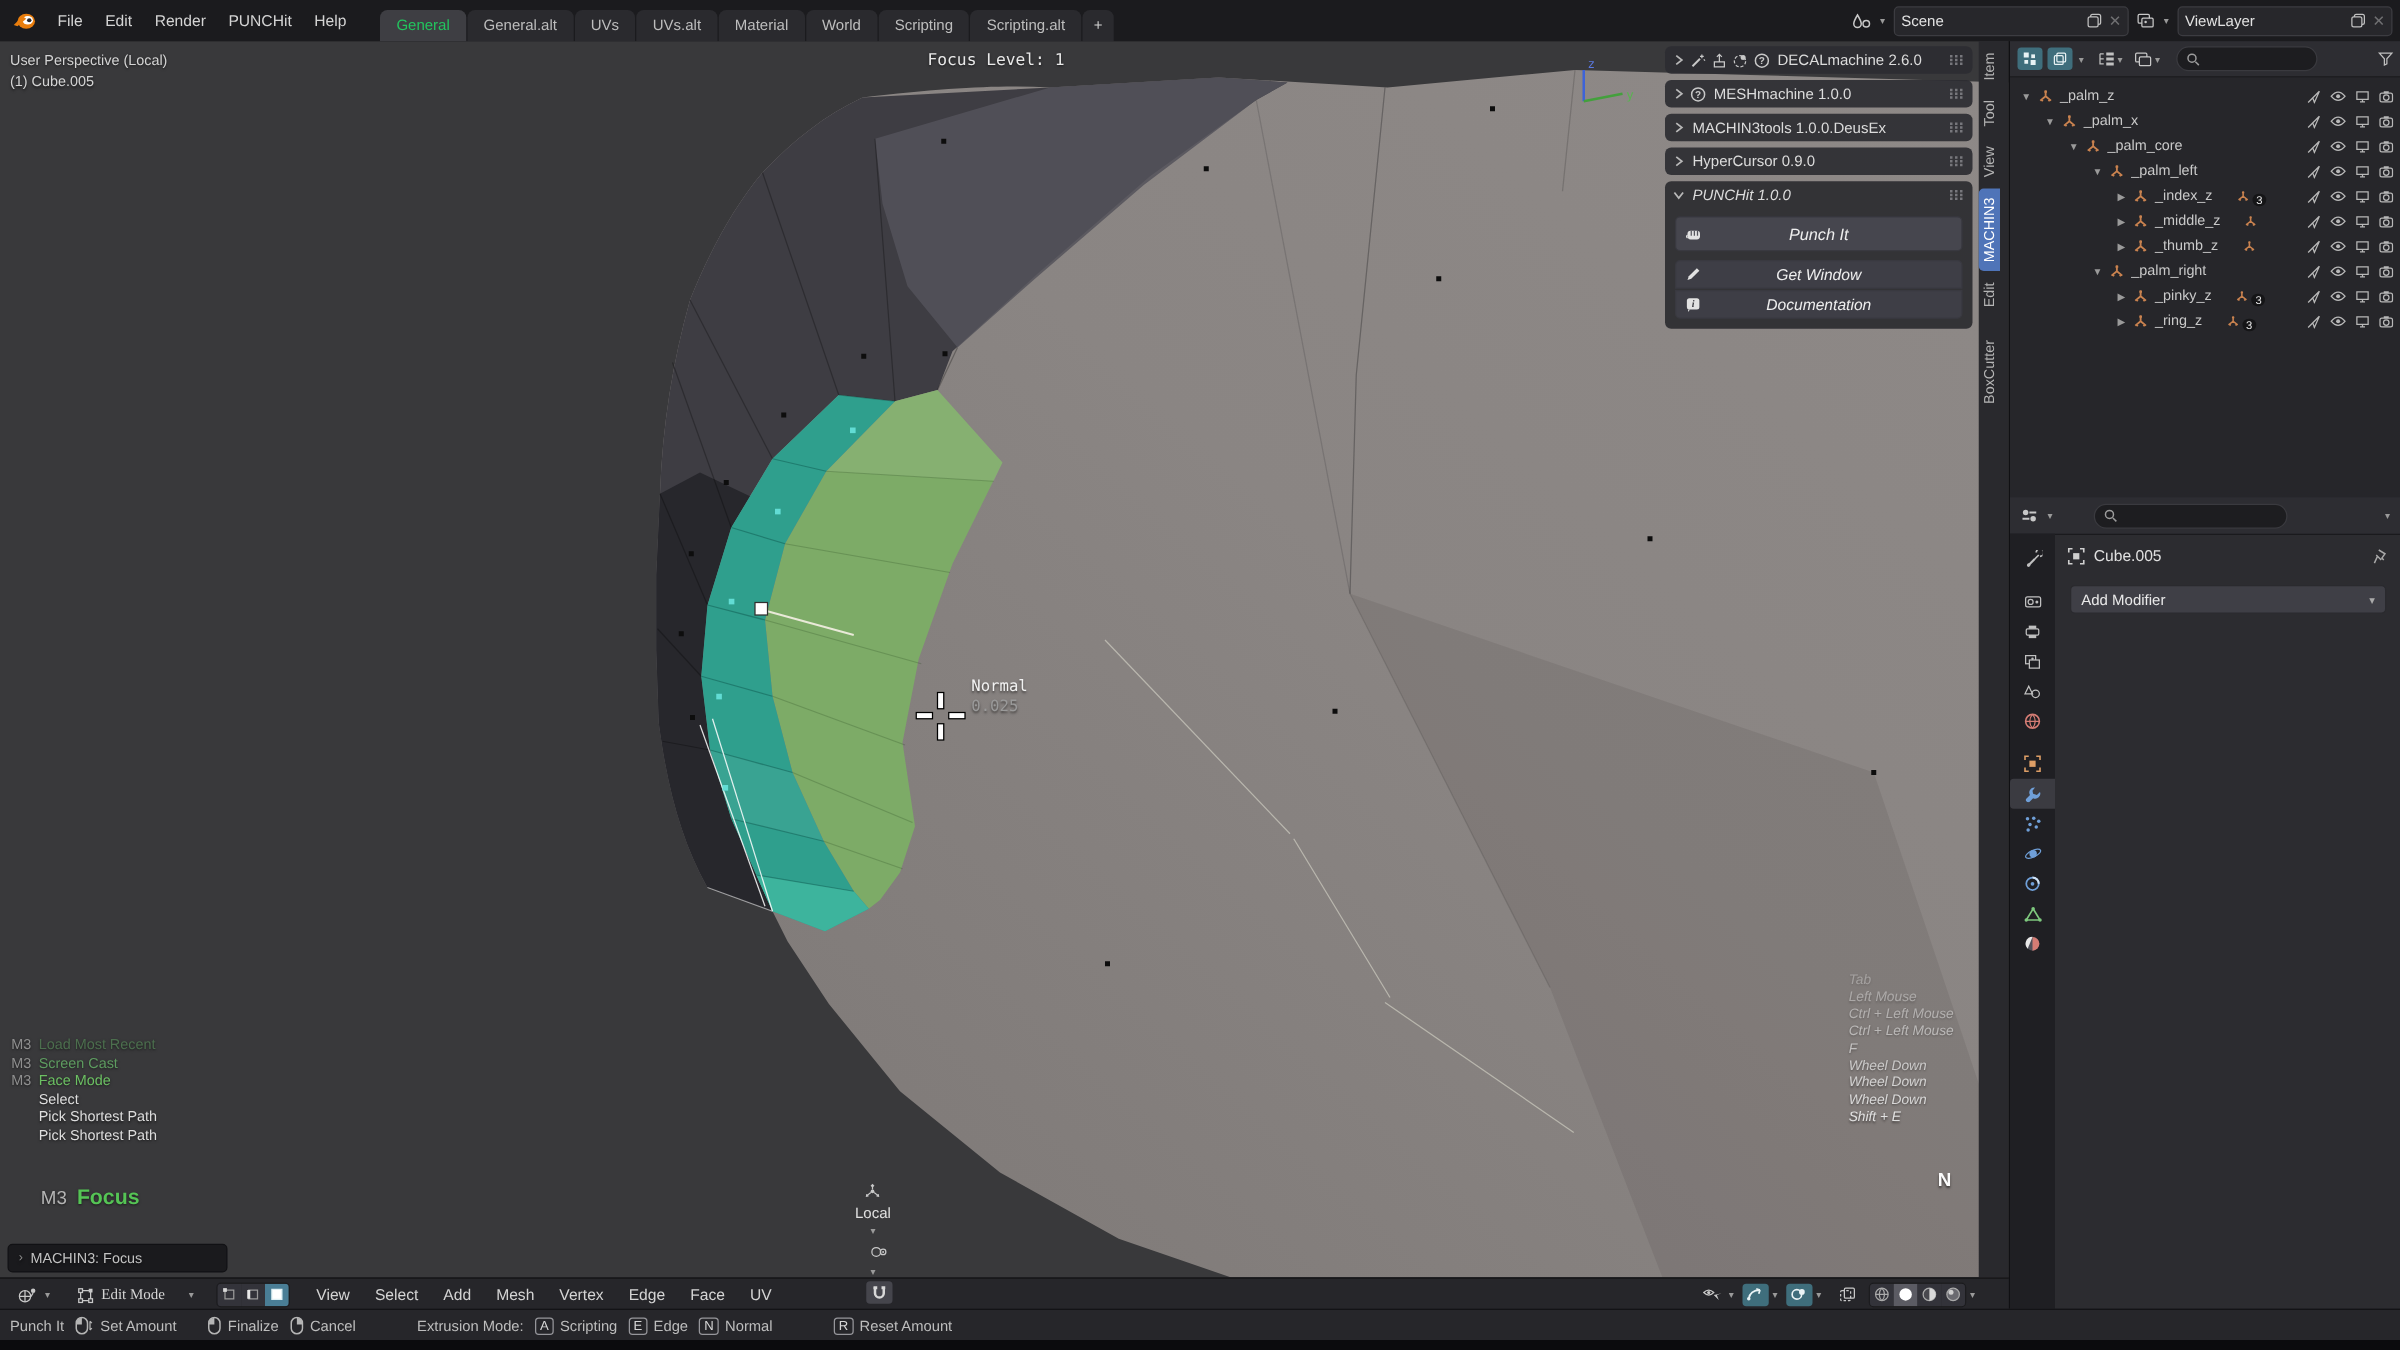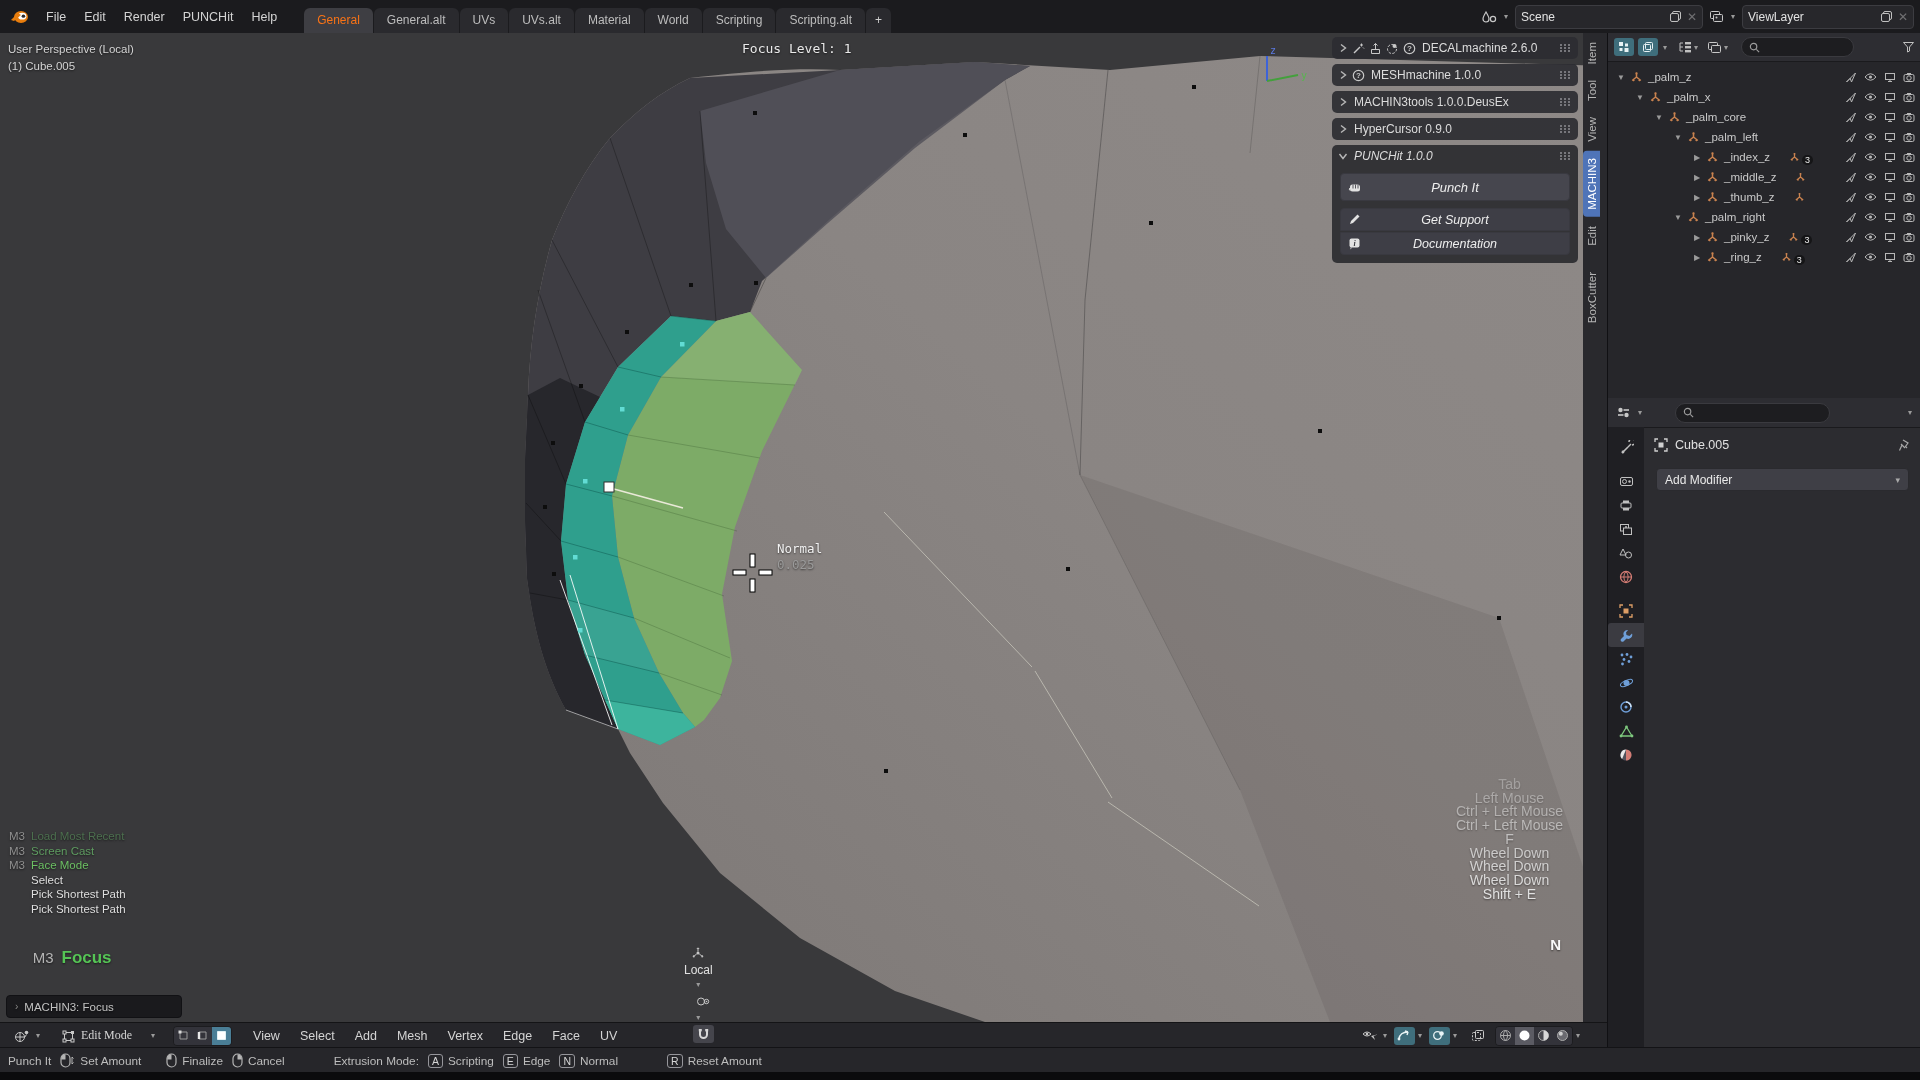--- a/index.html
+++ b/index.html
@@ -8,21 +8,21 @@
        -webkit-font-smoothing:antialiased;}
   .ic{display:inline-flex;align-items:center;justify-content:center;vertical-align:middle;}
   .ic svg{display:block;}
   
   #topbar{position:absolute;left:0;top:0;width:1920px;height:33px;background:#1b1b1e;
           border-bottom:1px solid #0f0f11;display:flex;align-items:center;}
   #logo{margin:0 8px 0 10px;}
   .menu-item{padding:3px 9px;color:#d4d4d4;font-size:12.5px;border-radius:4px;}
   #ws-tabs{display:flex;align-items:flex-end;height:33px;margin-left:18px;gap:1px;}
   .ws-tab{background:#2a2a2e;color:#bdbdbd;font-size:12px;padding:5px 13px 6px;border-radius:6px 6px 0 0;}
-  .ws-tab.active{background:#3e3e43;color:#f97316;}
+  .ws-tab.active{background:#3e3e43;color:#22c55e;}
   .ws-tab.add{padding:5px 9px 6px;color:#cfcfcf;background:#2a2a2e;}
   #topbar-right{margin-left:auto;display:flex;align-items:center;gap:6px;padding-right:6px;}
   .id-field{display:flex;align-items:center;gap:5px;background:#27272b;border:1px solid #3c3c41;
             border-radius:4px;height:22px;padding:0 5px;}
   .id-field .label{color:#e2e2e2;font-size:12px;padding-right:26px;}
   .dim{opacity:.45;}
   
   #viewport{position:absolute;left:0;top:33px;width:1607px;height:989px;background:#39393b;overflow:hidden;}
   #scene{position:absolute;left:0;top:0;}
   .ovl{position:absolute;text-shadow:0 1px 2px rgba(0,0,0,.55);white-space:pre;}
@@ -35,21 +35,21 @@
   
   #screencast{left:9px;top:796px;font-size:11.5px;line-height:14.6px;}
   #screencast .px{color:#8f8f8f;display:inline-block;width:22px;}
   .sc-dim{color:#4c6f4e;} .sc-mid{color:#5e9c60;} .sc-bright{color:#6cc063;} .sc-white{color:#dedede;}
   #focus-big{left:6px;top:897px;font-size:16px;}
   #focus-big .px{color:#b4b4b4;font-size:15px;margin-right:8px;}
   #focus-big .fx{color:#55c455;font-weight:bold;font-size:17px;}
   #operator-box{left:6px;top:962px;width:158px;height:21px;background:#1a1a1d;border:1px solid #111114;
                 border-radius:4px;display:flex;align-items:center;gap:6px;padding:0 8px;color:#c2c2c2;font-size:11.5px;}
   #operator-box .chev{color:#8b8b8b;font-size:10px;}
-  #hotkeys{right:44px;top:745px;text-align:center;font-size:14px;line-height:13.7px;color:#e8e8e8;}
+  #hotkeys{right:44px;top:745px;text-align:left;font-size:11px;line-height:13.7px;color:#e8e8e8;font-style:italic;}
   #hotkey-final{right:46px;top:903px;font-size:15px;font-weight:bold;color:#fafafa;}
   
   #npanel{position:absolute;left:1332px;top:4px;width:246px;display:flex;flex-direction:column;gap:5px;}
   .np-header{height:22px;background:rgba(45,45,50,.92);border-radius:5px;display:flex;align-items:center;
              gap:4px;padding:0 6px;color:#dcdcdc;font-size:12px;}
   .np-header .np-label{margin-left:2px;}
   .np-header .grip{margin-left:auto;}
   .np-open{background:rgba(43,43,48,.92);border-radius:5px;padding-bottom:8px;font-style:italic;}
   .np-open .np-header{background:transparent;}
   .np-body{padding:6px 8px 0;display:flex;flex-direction:column;}
@@ -420,21 +420,21 @@
                 </svg>
               </span>
               <span>Punch It</span>
             </div>
             <div class="np-btn" id="btn-support">
               <span class="ic">
                 <svg width="13" height="13" viewBox="0 0 13 13">
                   <path d="M2,11 L3,8 L9.5,1.5 L11.5,3.5 L5,10 Z" fill="#e2e2e2"></path>
                 </svg>
               </span>
-              <span>Get Support</span>
+              <span>Get Window</span>
             </div>
             <div class="np-btn" id="btn-docs">
               <span class="ic">
                 <svg width="13" height="13" viewBox="0 0 13 13">
                   <rect x="1.5" y="1.5" width="10" height="9" rx="2" fill="#e2e2e2"></rect>
                   <text x="6.5" y="8.8" text-anchor="middle" font-size="8" fill="#3a3a40" font-weight="bold" font-family="Liberation Serif,serif">i</text>
                   <path d="M4,10.5 l-1.5,2 v-2 Z" fill="#e2e2e2"></path>
                 </svg>
               </span>
               <span>Documentation</span>

